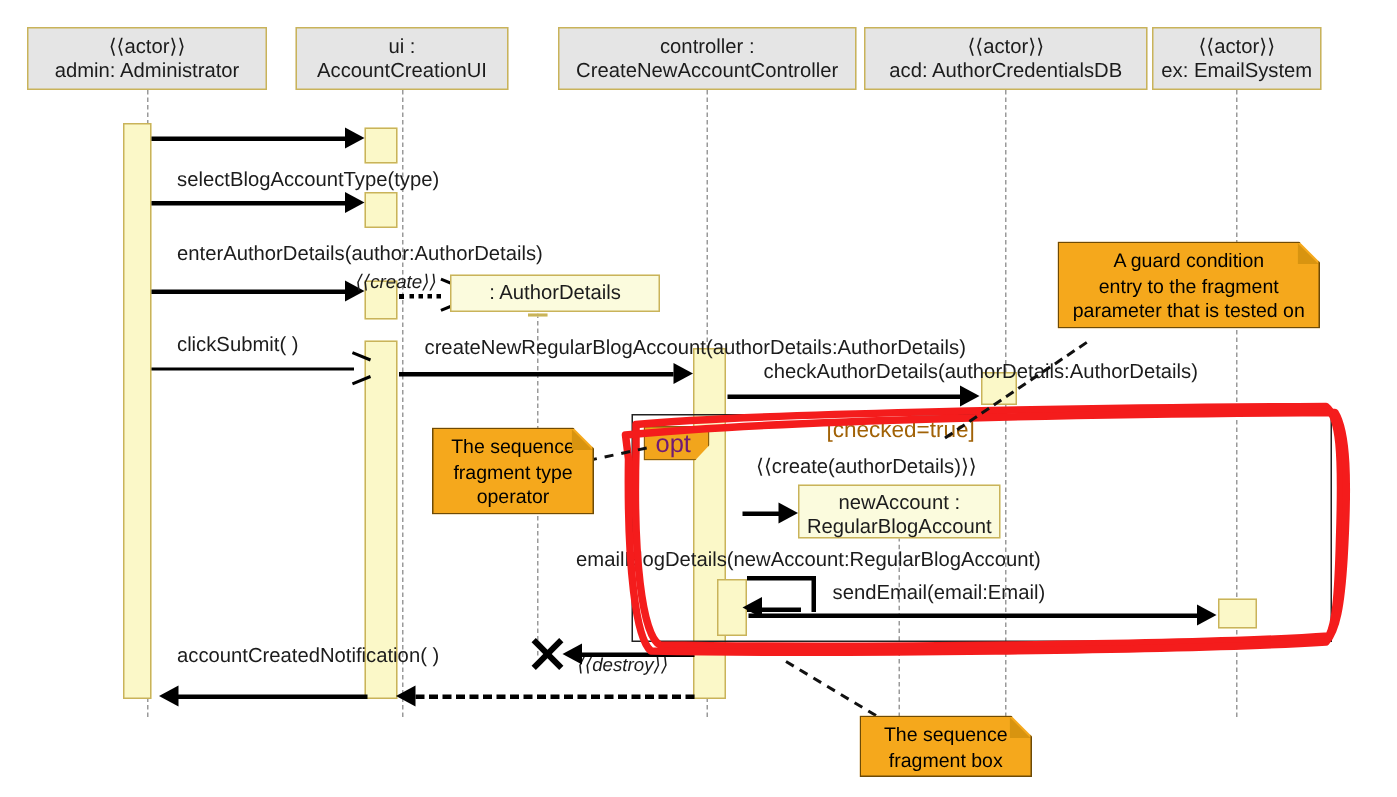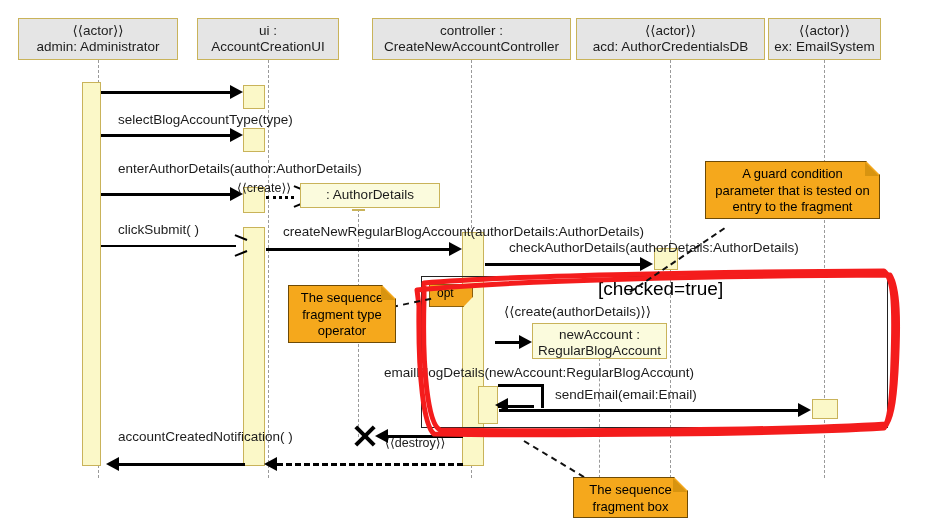--- a/index.html
+++ b/index.html
@@ -38,21 +38,21 @@
     background:#fbfbdd;border:1px solid #c9b35a;
     text-align:center;font-size:13.5px;line-height:1.2;
     padding-top:3px;color:#1c1c1c;white-space:nowrap;
   }
   .object-box .l1,.object-box .l2{display:block;}
 
   
   .msg-label{
     position:absolute;font-size:13.5px;white-space:nowrap;color:#1c1c1c;
   }
-  .msg-label.small{font-size:12.5px;}
+  .msg-label.small{font-size:12.5px;font-style:italic;}
   .arrow-line{
     position:absolute;height:0;border-top:3px solid #000;
   }
   .arrow-line.thin{border-top-width:2px;}
   .arrow-line.dashed{
     border-top:0;height:0;
     border-top:3px dashed #000;
   }
   .arrow-line.dotted-create{
     border-top:0;height:0;border-top:3px dotted #000;
@@ -85,29 +85,29 @@
   .self-call .bottom{position:absolute;left:0;height:0;border-top:3px solid #000;}
 
   
   .fragment{
     position:absolute;box-sizing:border-box;
     border:1.5px solid #222;background:transparent;
   }
   .fragment-tag{
     position:absolute;box-sizing:border-box;
     background:#f2a51c;border:1.5px solid #8a6010;
-    font-size:12px;color:#000000;
+    font-size:17px;color:#701a75;
     padding:1px 10px 2px 7px;
     -webkit-clip-path:polygon(0 0,100% 0,100% 55%,78% 100%,0 100%);
     clip-path:polygon(0 0,100% 0,100% 55%,78% 100%,0 100%);
   }
 
   
   .guard{
-    position:absolute;font-size:19px;white-space:nowrap;color:#000000;margin-left:47px;
+    position:absolute;font-size:15px;white-space:nowrap;color:#a16207;
   }
 
   
   .destroy-x{position:absolute;width:26px;height:26px;}
   .destroy-x:before,.destroy-x:after{
     content:"";position:absolute;left:50%;top:0;margin-left:-2px;
     width:4px;height:26px;background:#000;
   }
   .destroy-x:before{transform:rotate(45deg);}
   .destroy-x:after{transform:rotate(-45deg);}
@@ -265,22 +265,22 @@
       <path d="M417,290 C520,280 720,276 890,275 C898,288 899,320 896,372
                C894,404 891,420 884,428 C790,434 540,436 434,434
                C424,426 418,378 419,306 Z"></path>
     </g>
   </svg>
 
   <div class="leader" style="left:630px;top:291px;width:114px;transform:rotate(-34deg);"></div>
   <div class="callout" style="left:705px;top:161px;width:175px;height:58px;">
     <span class="fold"></span>
     <div>A guard condition</div>
+    <div>entry to the fragment</div>
     <div>parameter that is tested on</div>
-    <div>entry to the fragment</div>
   </div>
 
   <div class="leader" style="left:392px;top:306px;width:40px;transform:rotate(-12deg);"></div>
   <div class="callout" style="left:288px;top:285px;width:108px;height:58px;">
     <span class="fold"></span>
     <div>The sequence</div>
     <div>fragment type</div>
     <div>operator</div>
   </div>
 

